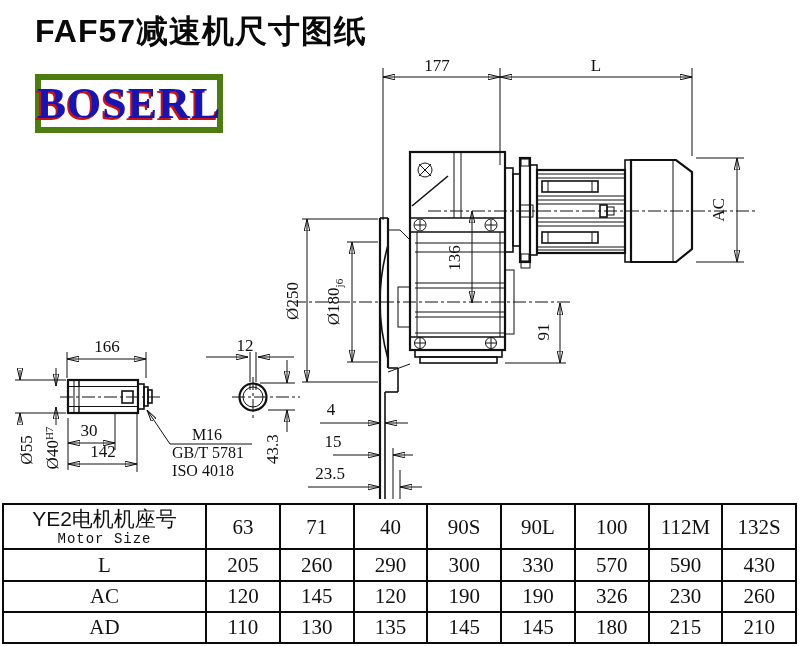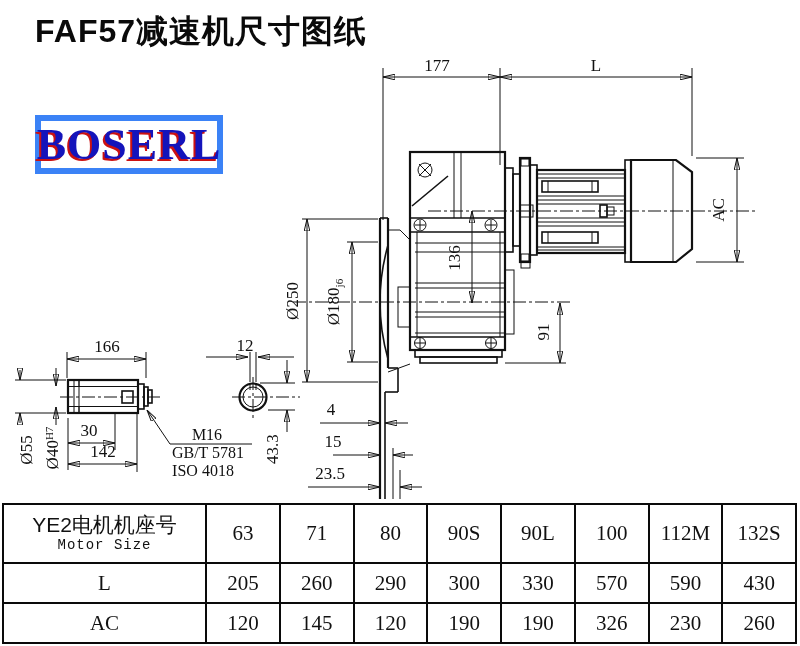--- a/index.html
+++ b/index.html
@@ -1,22 +1,22 @@
 <!DOCTYPE html>
 <html><head>
 <meta charset="utf-8">
 <style>
   html,body{margin:0;padding:0;background:#ffffff;}
   body{width:800px;height:646px;position:relative;overflow:hidden;
        font-family:"Liberation Sans",sans-serif;color:#111;}
   .title{position:absolute;left:35px;top:10px;font-size:32px;font-weight:bold;
          letter-spacing:1px;font-family:"Liberation Sans",sans-serif;color:#0a0a0a;}
   .logo-box{position:absolute;left:35px;top:74px;width:176px;height:47px;
-            border:6px solid #3b82f6;background:#fff;display:flex;
-            align-items:center;justify-content:center;margin-top:41px;}
+            border:6px solid #4d7c0f;background:#fff;display:flex;
+            align-items:center;justify-content:center;}
   .logo-text{font-family:"Liberation Serif",serif;font-size:44px;font-weight:bold;
              color:#1414bb;letter-spacing:1px;line-height:1;
              text-shadow:-2px 2px 0 #cc1111;}
   svg{position:absolute;left:0;top:0;}
   svg line,svg path,svg rect,svg circle,svg polyline{stroke:#111;fill:none;}
   .thin{stroke-width:1;}
   .med{stroke-width:1.6;}
   .thick{stroke-width:2.2;}
   .cl{stroke-width:1;stroke-dasharray:13 3 3 3;}
   .dim{font-family:"Liberation Serif",serif;font-size:17px;fill:#111;stroke:none;}
@@ -271,21 +271,21 @@
       <col>
   </colgroup>
   <tbody>
       <tr style="height:38px">
     <td class="hdr">
       <div>YE2电机机座号</div>
       <div class="hdr-en">Motor Size</div>
     </td>
     <td class="num">63</td>
     <td class="num">71</td>
-    <td class="num">80</td>
+    <td class="num">40</td>
     <td class="num">90S</td>
     <td class="num">90L</td>
     <td class="num">100</td>
     <td class="num">112M</td>
     <td class="num">132S</td>
   </tr>
   <tr style="height:29px">
     <td class="num">L</td>
     <td class="num">205</td>
     <td class="num">260</td>
@@ -300,14 +300,25 @@
     <td class="num">AC</td>
     <td class="num">120</td>
     <td class="num">145</td>
     <td class="num">120</td>
     <td class="num">190</td>
     <td class="num">190</td>
     <td class="num">326</td>
     <td class="num">230</td>
     <td class="num">260</td>
   </tr>
+  <tr style="height:29px">
+    <td class="num">AD</td>
+    <td class="num">110</td>
+    <td class="num">130</td>
+    <td class="num">135</td>
+    <td class="num">145</td>
+    <td class="num">145</td>
+    <td class="num">180</td>
+    <td class="num">215</td>
+    <td class="num">210</td>
+  </tr>
 </tbody>
   </table>
 
 </body></html>

